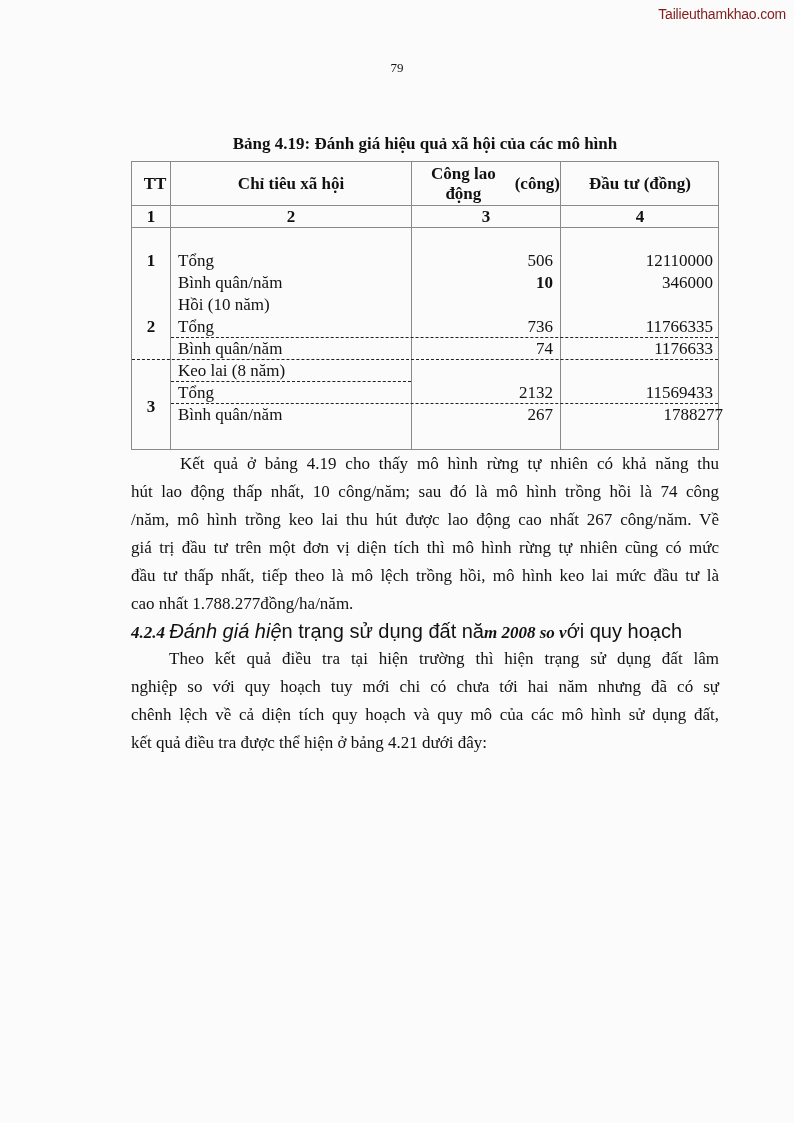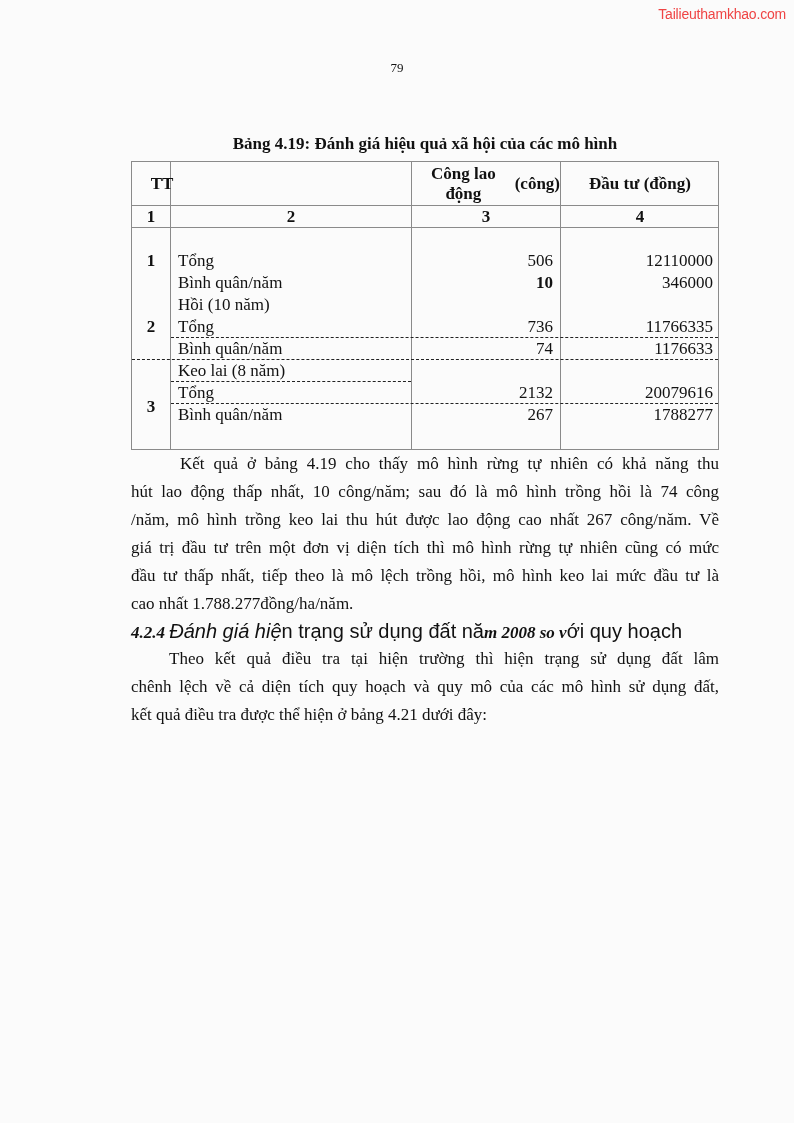--- a/index.html
+++ b/index.html
@@ -2,21 +2,21 @@
 <html><head>
 <meta charset="utf-8">
 <style>
   html, body { margin:0; padding:0; }
   body {
     width:794px; height:1123px; background:#fbfbfb; position:relative; overflow:hidden;
     font-family:"Liberation Serif", "DejaVu Serif", serif; color:#111;
   }
   .watermark {
     position:absolute; right:8px; top:6px; font-family:"Liberation Sans","DejaVu Sans",sans-serif;
-    font-size:14px; color:#ef4444; letter-spacing:-0.2px;
+    font-size:14px; color:#7f1d1d; letter-spacing:-0.2px;
   }
   .page-number { position:absolute; left:0; width:794px; top:60px; text-align:center; font-size:13px; }
   .caption { position:absolute; left:131px; width:588px; top:134px; text-align:center; font-size:17px; font-weight:bold; }
 
   .tbl { position:absolute; left:131px; top:161px; width:588px; height:289px; border:1px solid #8a8a8a; box-sizing:border-box; }
   .vline { position:absolute; top:0; bottom:0; width:0; border-left:1px solid #8a8a8a; }
   .hline { position:absolute; left:0; right:0; height:0; border-top:1px solid #8a8a8a; }
   .dline { position:absolute; height:0; border-top:1px dashed #222; }
   .cell { position:absolute; font-size:17px; line-height:22px; }
   .hdr { font-weight:bold; text-align:center; display:flex; align-items:center; justify-content:center; }
@@ -43,21 +43,22 @@
   <div class="vline" style="left:279px;"></div>
   <div class="vline" style="left:428px;"></div>
 
   <div class="hline" style="top:43px;"></div>
   <div class="hline" style="top:65px;"></div>
   <div class="dline" style="top:175px; left:39px; right:0;"></div>
   <div class="dline" style="top:197px; left:0; right:0;"></div>
   <div class="dline" style="top:219px; left:39px; width:240px;"></div>
   <div class="dline" style="top:241px; left:39px; right:0;"></div>
 
-  <div class="cell hdr" style="left:11px; width:38px; top:0; height:43px;text-align:right;">TT</div>
+  <div class="cell hdr" style="left:4px; width:38px; top:0; height:43px;text-align:right;">TT</div>
+  <div class="cell hdr" style="left:39px; width:240px; top:0; height:43px;">Chỉ tiêu xã hội</div>
   <div class="cell hdr" style="left:280px; width:148px; top:0; height:43px; flex-direction:row; line-height:20px;">
     <span>Công lao động</span>
     <span>(công)</span>
   </div>
   <div class="cell hdr" style="left:429px; width:158px; top:0; height:43px;">Đầu tư (đồng)</div>
 
   <div class="cell hdr" style="left:0; width:38px; top:44px; height:21px;">1</div>
   <div class="cell hdr" style="left:39px; width:240px; top:44px; height:21px;">2</div>
   <div class="cell hdr" style="left:280px; width:148px; top:44px; height:21px;">3</div>
   <div class="cell hdr" style="left:429px; width:158px; top:44px; height:21px;">4</div>
@@ -76,36 +77,37 @@
   <div class="cell num" style="left:280px; width:141px; top:154px;">736</div>
   <div class="cell num" style="left:429px; width:152px; top:154px;">11766335</div>
   <div class="cell" style="left:46px; top:176px;">Bình quân/năm</div>
   <div class="cell num" style="left:280px; width:141px; top:176px;">74</div>
   <div class="cell num" style="left:429px; width:152px; top:176px;">1176633</div>
 
   <div class="cell tt" style="left:0; width:38px; top:234px;">3</div>
   <div class="cell" style="left:46px; top:198px;">Keo lai (8 năm)</div>
   <div class="cell" style="left:46px; top:220px;">Tổng</div>
   <div class="cell num" style="left:280px; width:141px; top:220px;">2132</div>
-  <div class="cell num" style="left:429px; width:152px; top:220px;">20079616</div>
+  <div class="cell num" style="left:429px; width:152px; top:220px;">11569433</div>
   <div class="cell" style="left:46px; top:242px;">Bình quân/năm</div>
   <div class="cell num" style="left:280px; width:141px; top:242px;">267</div>
-  <div class="cell num" style="left:429px; width:152px; top:242px;">1788277</div>
+  <div class="cell num" style="left:439px; width:152px; top:242px;">1788277</div>
 </div>
 
 <div class="para" style="top:450px;">
   <span class="line" style="padding-left:49px;">Kết quả ở bảng 4.19 cho thấy mô hình rừng tự nhiên có khả năng thu</span>
   <span class="line">hút lao động thấp nhất, 10 công/năm; sau đó là mô hình trồng hồi là 74 công</span>
   <span class="line">/năm, mô hình trồng keo lai thu hút được lao động cao nhất 267 công/năm. Về</span>
   <span class="line">giá trị đầu tư trên một đơn vị diện tích thì mô hình rừng tự nhiên cũng có mức</span>
   <span class="line">đầu tư thấp nhất, tiếp theo là mô lệch trồng hồi, mô hình keo lai mức đầu tư là</span>
   <span class="line last">cao nhất 1.788.277đồng/ha/năm.</span>
 </div>
 
 <div class="section">
   <span class="bi">4.2.4 </span><span class="sans" style="font-style:italic;">Đánh giá hiệ</span><span class="sans">n trạng sử dụng đất nă</span><span class="bi">m 2008 so v</span><span class="sans">ới quy hoạch</span>
 </div>
 
 <div class="para" style="top:645px;">
   <span class="line" style="padding-left:38px;">Theo kết quả điều tra tại hiện trường thì hiện trạng sử dụng đất lâm</span>
+  <span class="line">nghiệp  so với quy hoạch tuy mới chi có chưa tới hai năm nhưng đã có sự</span>
   <span class="line">chênh lệch về cả diện tích quy hoạch và quy mô của các mô hình sử dụng đất,</span>
   <span class="line last">kết quả điều tra được thể hiện ở bảng 4.21 dưới đây:</span>
 </div>
 
 </body></html>

